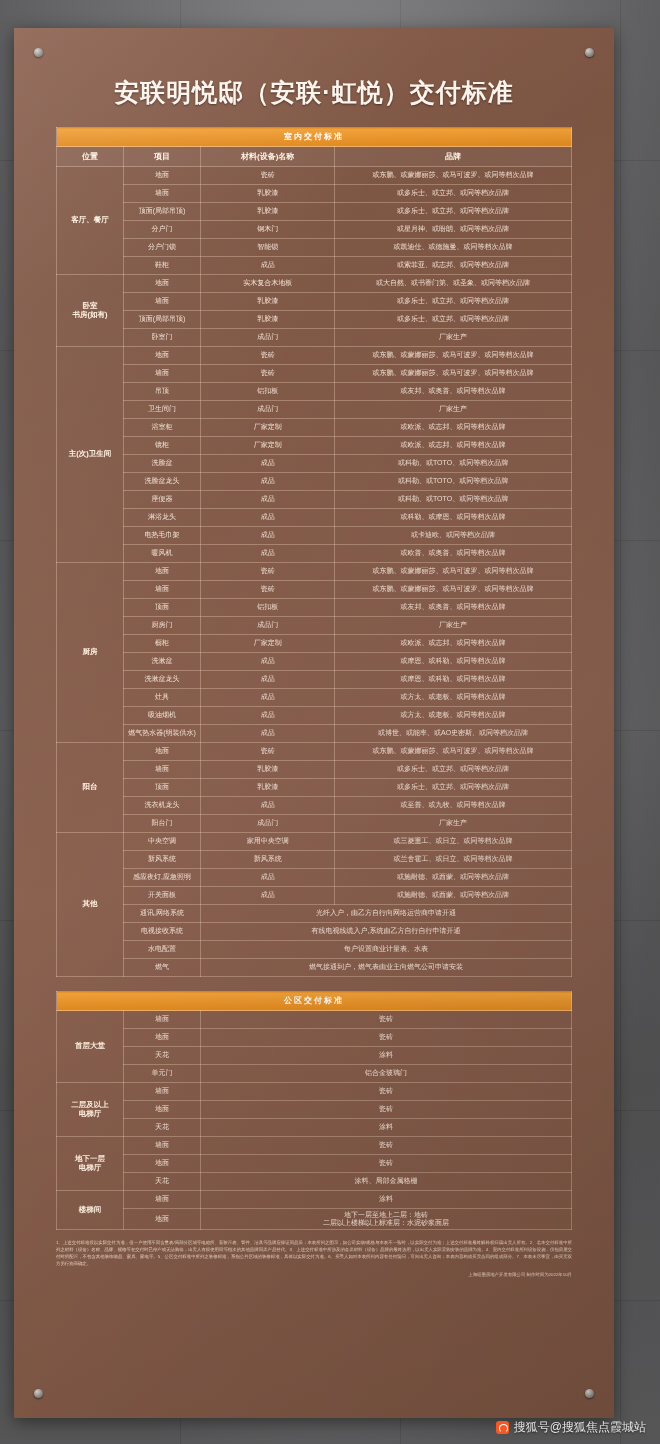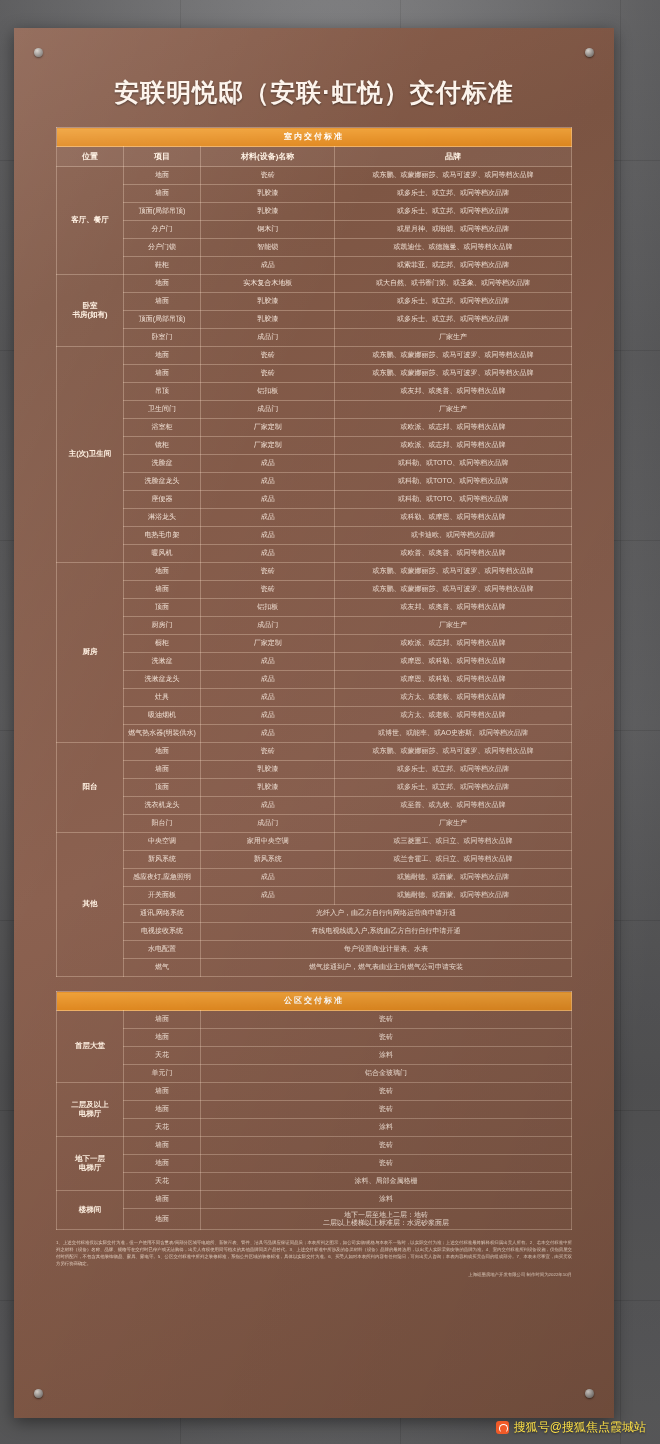--- a/index.html
+++ b/index.html
@@ -117,21 +117,21 @@
     margin-top:5px;
     font-size:4.4px;
     color:#e7d2c2;
     line-height:1.5;
   }
 
   .watermark{
     position:absolute;
     right:14px;bottom:8px;
     display:flex;align-items:center;gap:5px;
-    color:#fde047;
+    color:#e5e5e5;
     font-size:12px;
     text-shadow:0 1px 2px rgba(0,0,0,.6);
   }
   .wm-logo{
     width:13px;height:13px;border-radius:3px;
     background:#f05a28;
     display:inline-block;
     position:relative;
   }
   .wm-logo:after{

